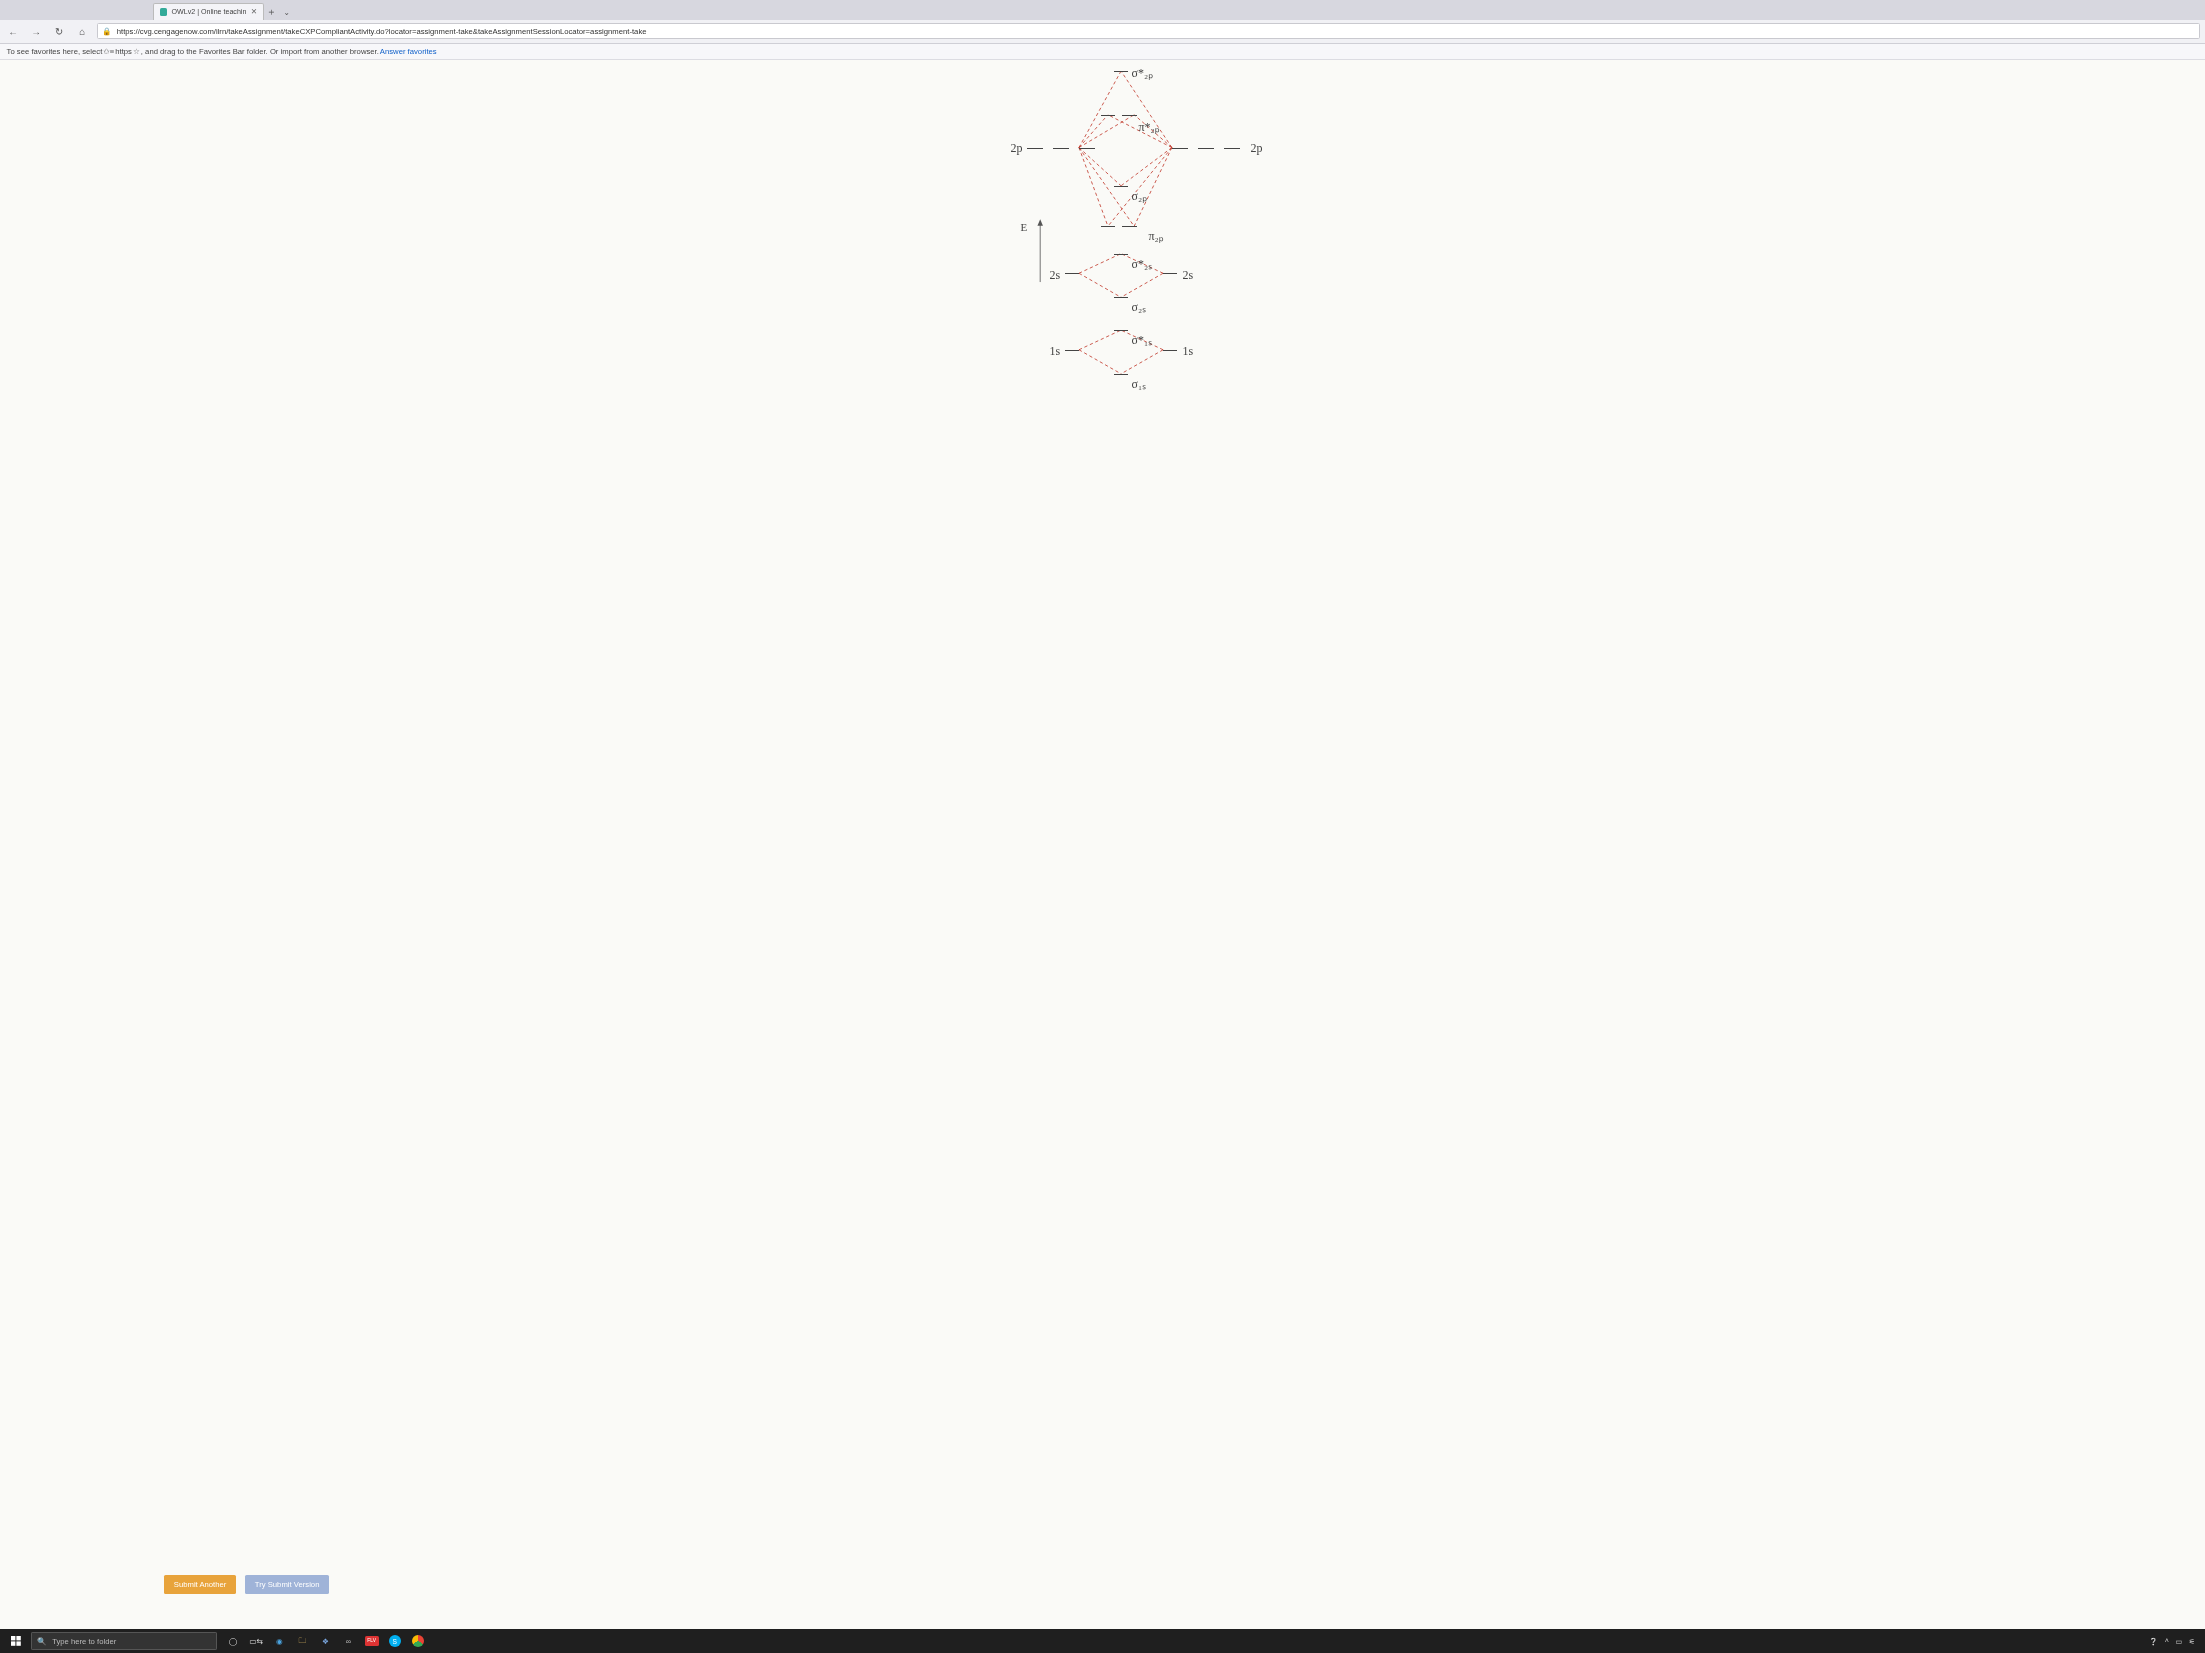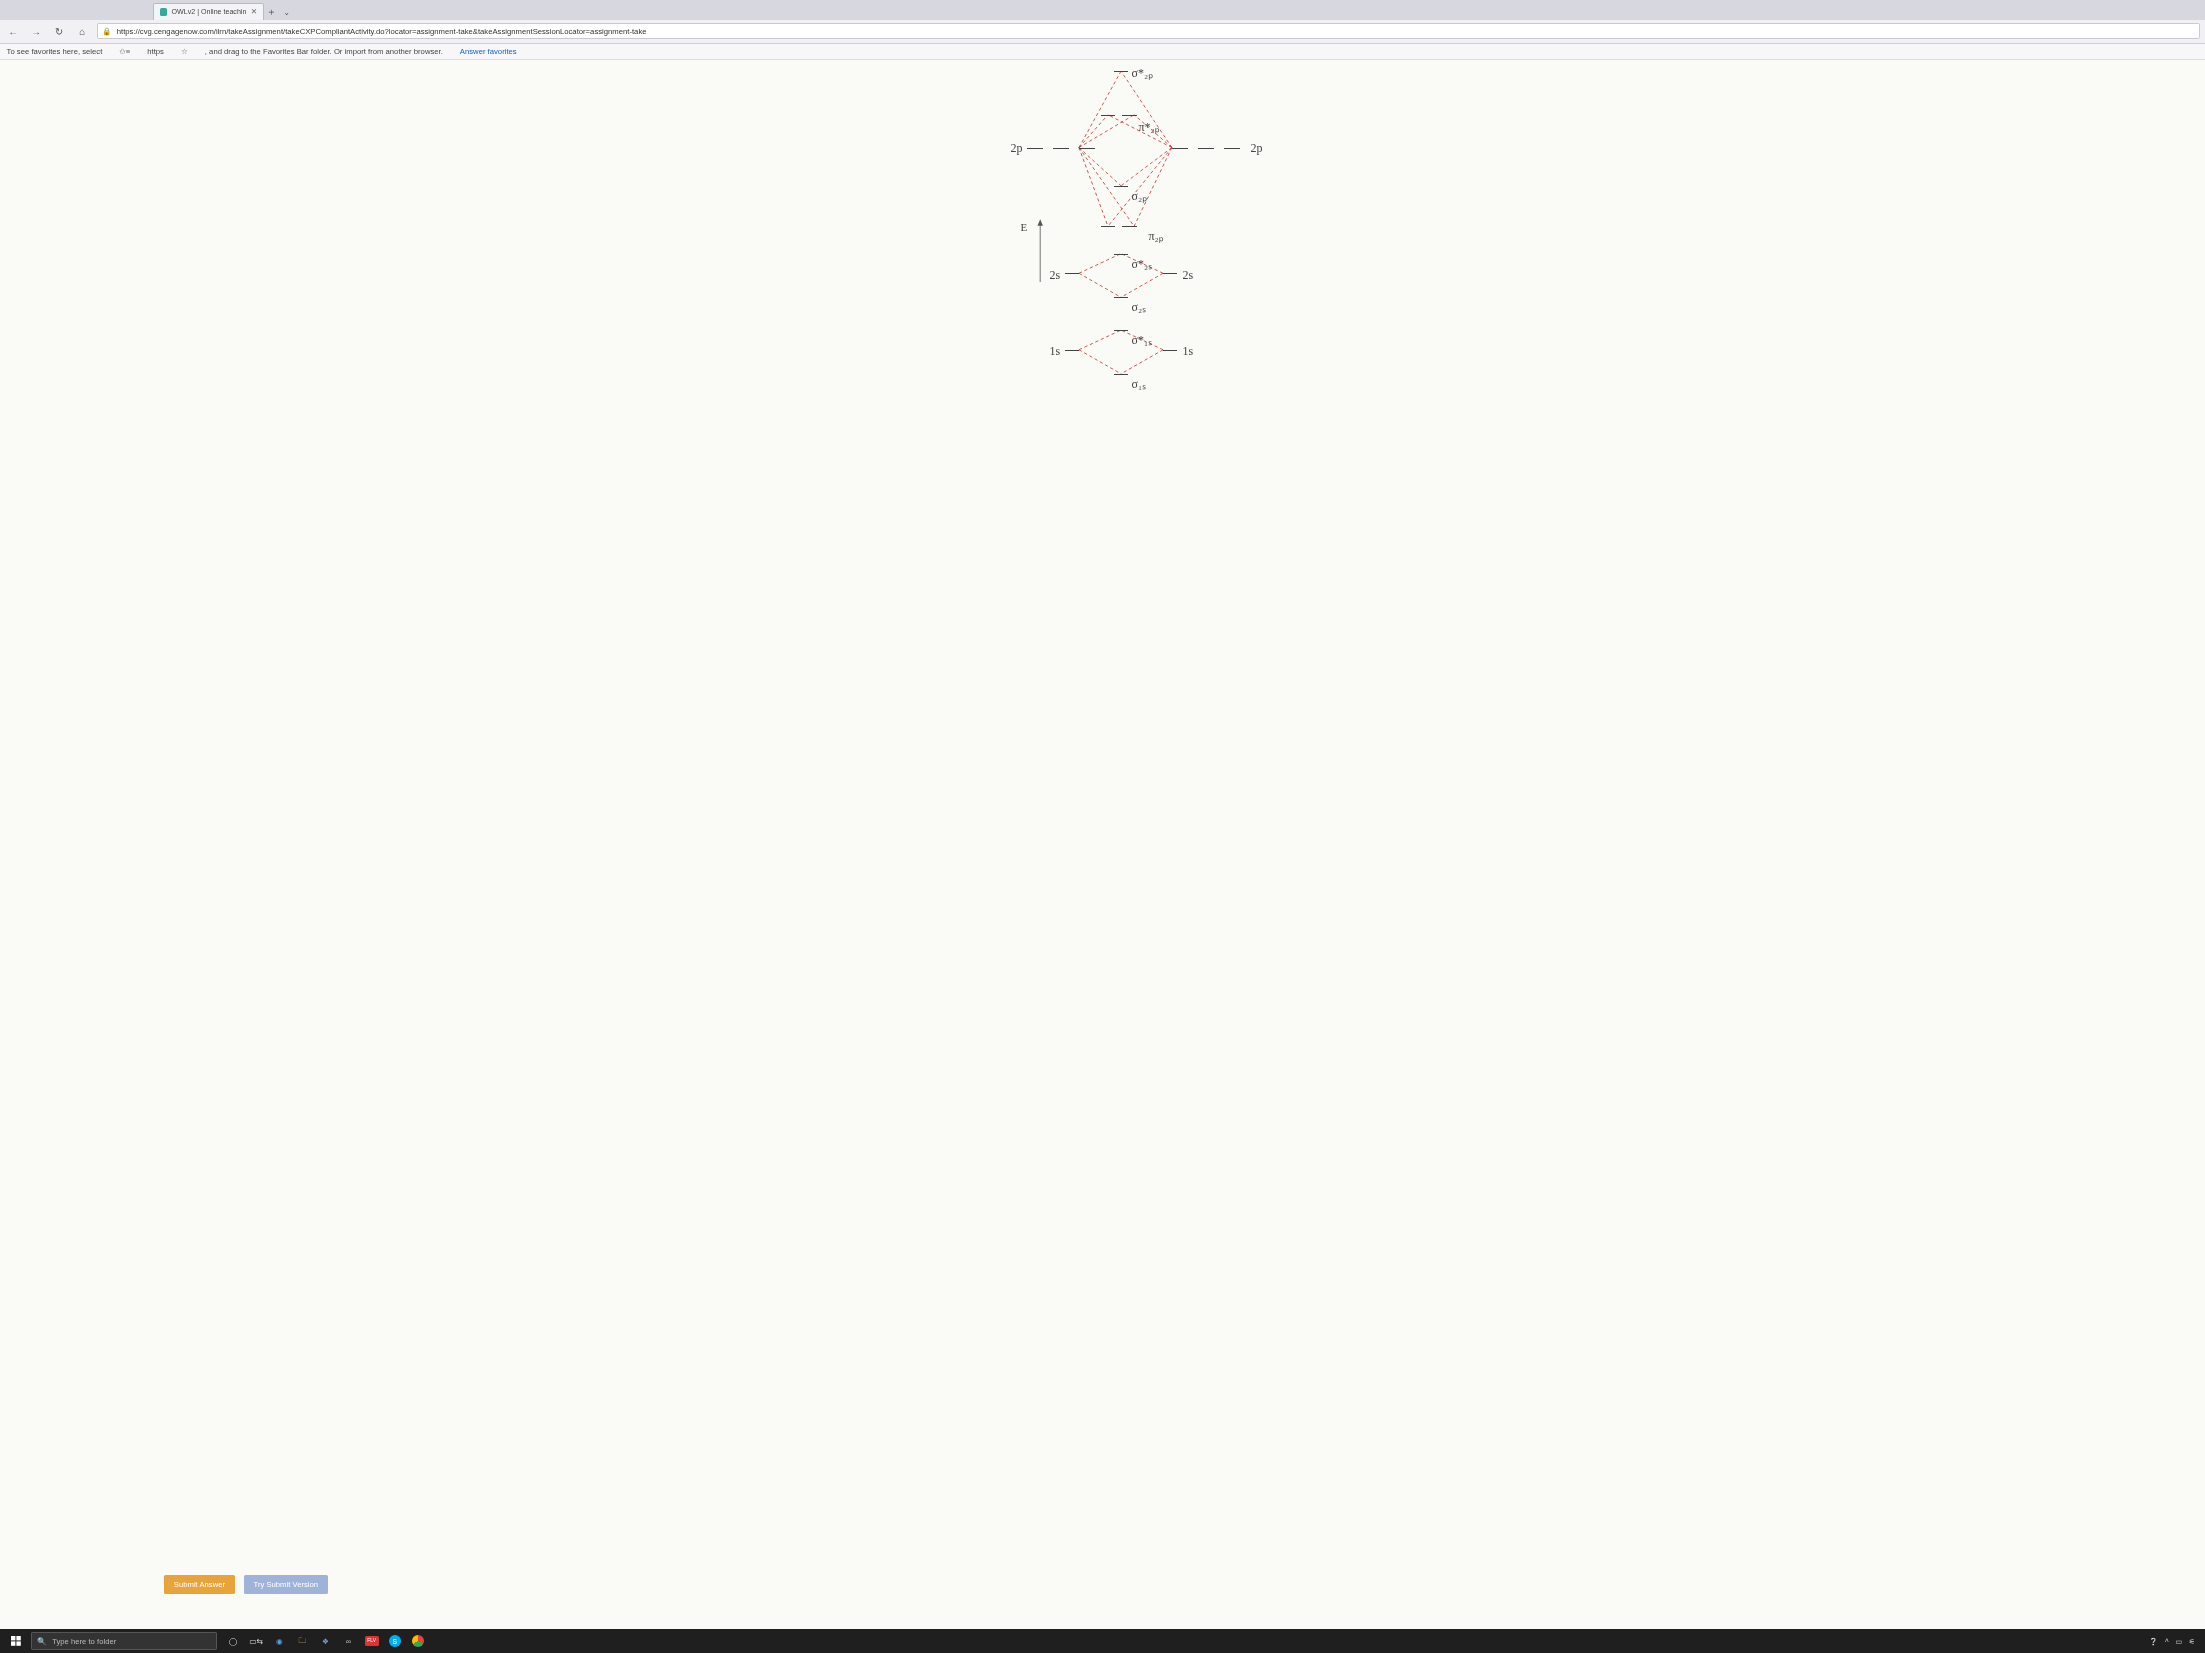--- a/index.html
+++ b/index.html
@@ -13,21 +13,21 @@
   .tab .fav { width:7.7px; height:7.7px; background:#3a9; border-radius:1.6px; }
   .tab .closex { color:#666; font-size:7.7px; }
   .tab-new { width:15.3px; height:15.3px; display:flex; align-items:center; justify-content:center; color:#555; font-size:9.8px; }
   .tab-more{ width:15.3px; height:15.3px; display:flex; align-items:center; justify-content:center; color:#555; font-size:7.7px;}
 
   .navbar { height:24px; background:#f1f1f5; border-bottom:0.5px solid #cfcfd6; display:flex; align-items:center; padding:0 5.5px; gap:7.7px; }
   .nav-icon { width:15.3px; height:15.3px; display:flex; align-items:center; justify-content:center; color:#555; font-size:9.8px; border-radius:2.2px; }
   .urlbox { flex:1; height:16.4px; background:#fff; border:0.5px solid #c9c9cf; border-radius:1.6px; display:flex; align-items:center; padding:0 4.4px; gap:4.4px; font-size:7.7px; color:#333; overflow:hidden; white-space:nowrap;}
   .lock { color:#777; font-size:7.7px; }
 
-  .favbar { height:16.4px; background:#f7f7fa; border-bottom:0.5px solid #dcdce2; display:flex; align-items:center; padding:0 6.6px; font-size:7.7px; color:#444; gap:17px; }
+  .favbar { height:16.4px; background:#f7f7fa; border-bottom:0.5px solid #dcdce2; display:flex; align-items:center; padding:0 6.6px; font-size:7.7px; color:#444; gap:1px; }
   .favbar .star{ color:#666; }
   .favbar a { color:#1161c9; text-decoration:none; }
 
   
   .page { flex:1; background:#fafaf7; position:relative; overflow:hidden; }
   .mo-wrap { position:absolute; left:50%; top:0; transform:translateX(-50%); width:470px; }
 
   .mo-label { position:absolute; font-family: "Times New Roman", serif; font-size:12px; color:#444; white-space:nowrap; }
   .E-label { font-family:"Times New Roman",serif; font-size:11px; color:#444; }
 
@@ -186,21 +186,21 @@
       <div class="mo-label" style="left:315px; top:208px;">2s</div>
 
       <div class="mo-label" style="left:182px; top:284px;">1s</div>
       <div class="slot" style="left:197px; top:290px;"></div>
       <div class="slot" style="left:295px; top:290px;"></div>
       <div class="mo-label" style="left:315px; top:284px;">1s</div>
 
     </div>
 
     <div class="btnrow">
-      <button class="btn btn-submit">Submit Answer</button>
+      <button class="btn btn-submit">Submit Another</button>
       <button class="btn btn-try">Try Submit Version</button>
     </div>
   </div>
 
   <div class="taskbar">
     <div class="tb-btn tb-start">
       <svg viewBox="0 0 20 20">
         <rect x="0" y="0" width="9" height="9" fill="#fff"></rect>
           <rect x="11" y="0" width="9" height="9" fill="#fff"></rect>
         <rect x="0" y="11" width="9" height="9" fill="#fff"></rect>

